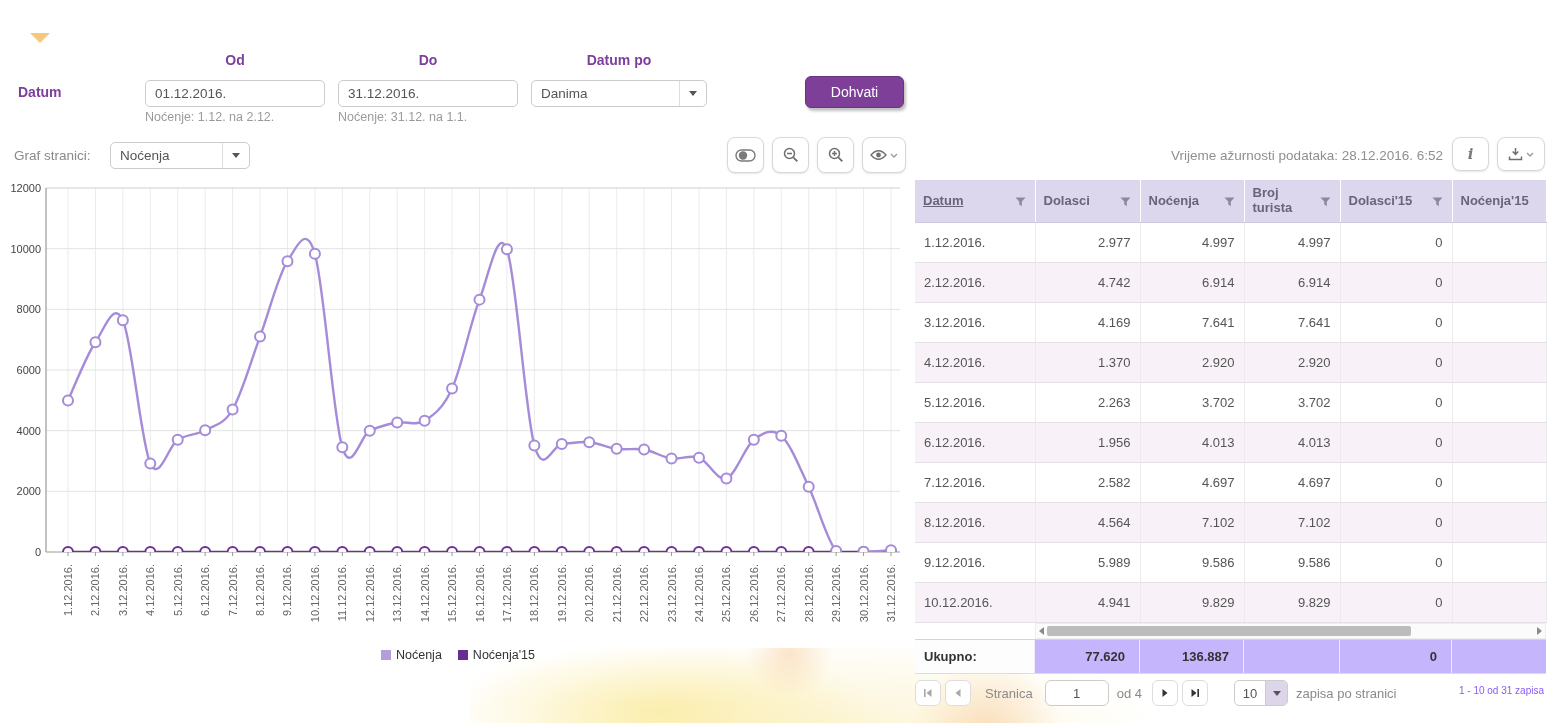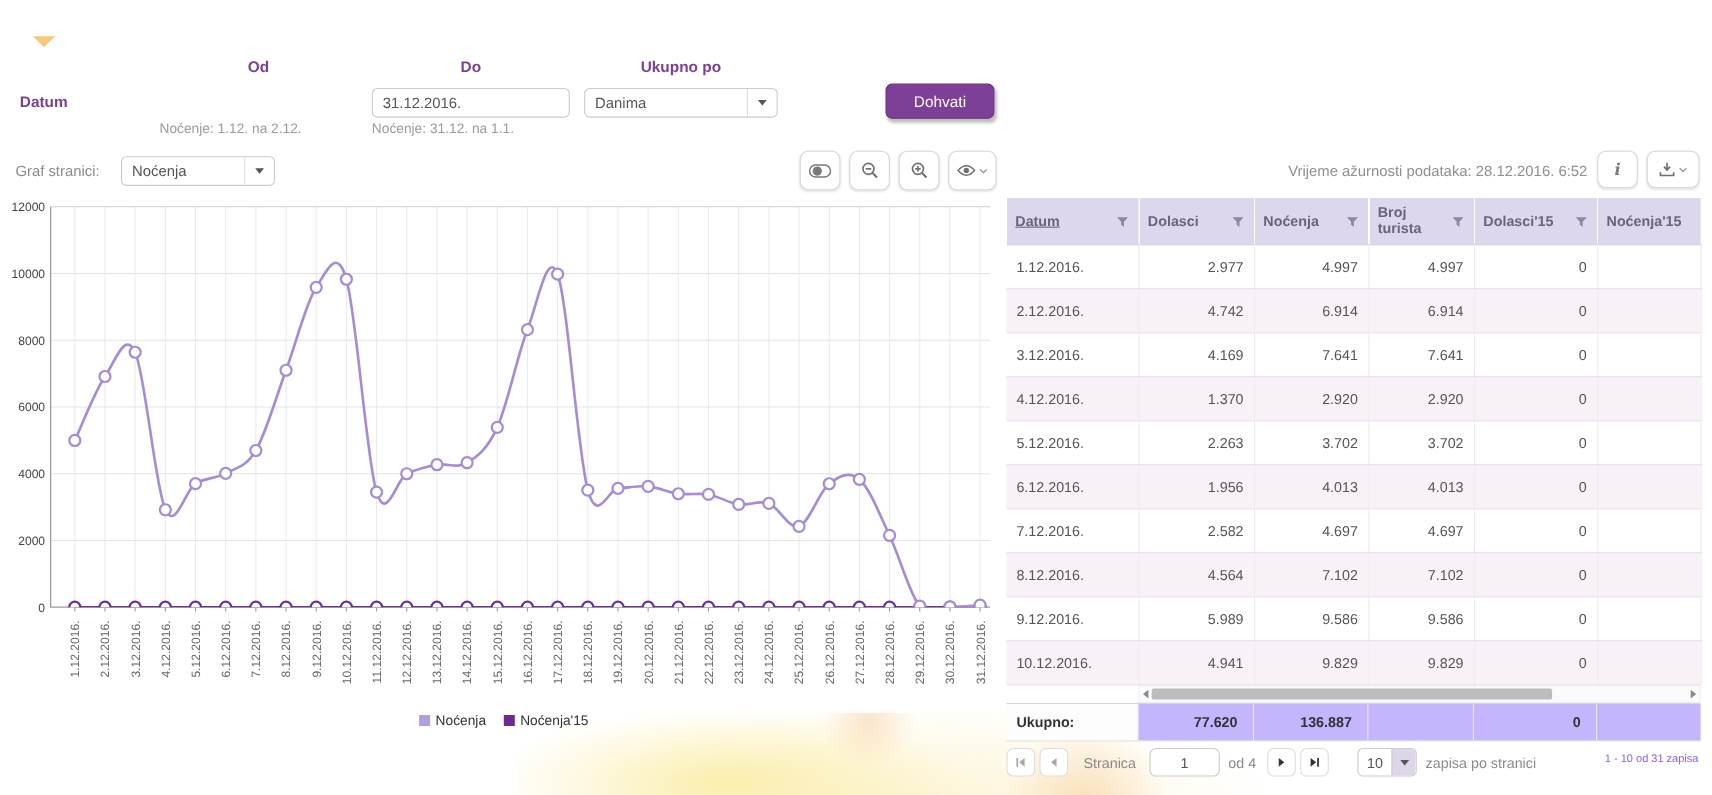--- a/index.html
+++ b/index.html
@@ -104,23 +104,27 @@
 
 <div id="app">
 
   <div class="blobs"></div>
 
   <div class="tab-arrow"></div>
 
   <div class="form">
     <div class="flabel" style="left:145px; top:6px; width:180px;">Od</div>
     <div class="flabel" style="left:338px; top:6px; width:180px;">Do</div>
-    <div class="flabel" style="left:531px; top:6px; width:176px;">Ukupno po</div>
+    <div class="flabel" style="left:531px; top:6px; width:176px;">Datum po</div>
     <div class="flabel" style="left:18px; top:38px; width:70px; text-align:left;">Datum</div>
 
+    <div class="field" style="left:145px; top:34px; width:180px;">
+      <input type="text" readonly="" value="01.12.2016." style="">
+
+    </div>
     <div class="field" style="left:338px; top:34px; width:180px;">
       <input type="text" readonly="" value="31.12.2016." style="">
 
     </div>
     <div class="fakeselect" style="left:531px; top:34px; width:176px;">
       <span class="val">Danima</span>
       <span class="arr">
           <span class="caret"></span>
         </span>
     </div>

